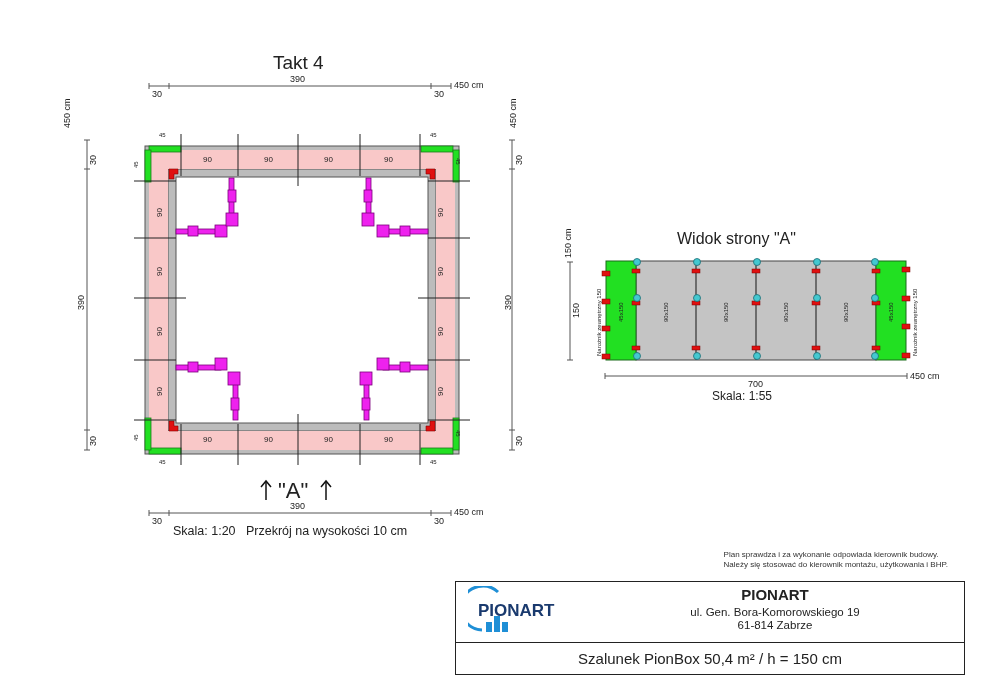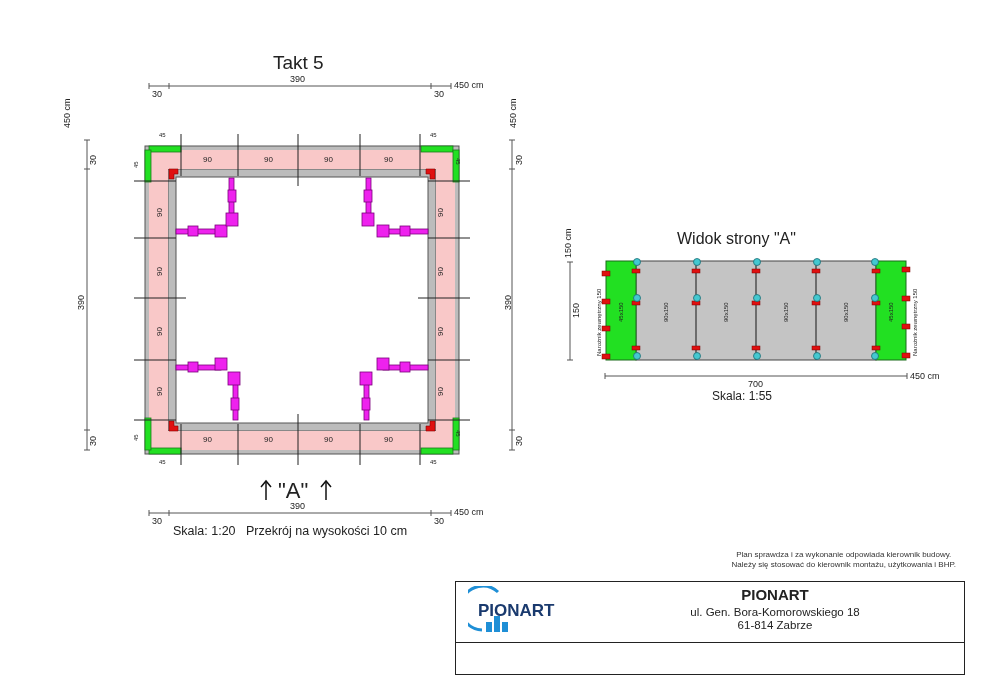--- a/index.html
+++ b/index.html
@@ -5,26 +5,26 @@
   html, body { margin:0; padding:0; background:#fff; }
   body { width:990px; height:699px; position:relative; overflow:hidden; font-family:"Liberation Sans", sans-serif; color:#222; }
   svg text { font-family:"Liberation Sans", sans-serif; }
   .abs { position:absolute; }
   .title-block { position:absolute; left:455px; top:581px; width:510px; height:94px; border:1.5px solid #222; box-sizing:border-box; }
   .tb-top { position:absolute; left:0; top:0; width:100%; height:61px; border-bottom:1.5px solid #222; box-sizing:border-box; }
   .tb-bottom { position:absolute; left:0; top:61px; width:100%; height:31px; display:flex; align-items:center; justify-content:center; font-size:15px; }
   .tb-company { position:absolute; left:130px; right:0; top:4px; text-align:center; font-weight:bold; font-size:15px; }
   .tb-addr { position:absolute; left:130px; right:0; top:24px; text-align:center; font-size:11.5px; line-height:13px; }
   .logo { position:absolute; left:12px; top:4px; width:90px; height:52px; }
-  .note { position:absolute; right:34px; top:550px; text-align:center; font-size:8px; line-height:10px; color:#333; }
+  .note { position:absolute; right:42px; top:550px; text-align:left; font-size:8px; line-height:10px; color:#333; }
 </style>
 </head>
 <body>
 
-<div class="abs" style="left:273px; top:52px; font-size:19px;">Takt 5</div>
+<div class="abs" style="left:273px; top:52px; font-size:19px;">Takt 4</div>
 
 <svg class="abs" style="left:0; top:0;" width="990" height="699">
 
   <g stroke="#555" stroke-width="1">
     <line x1="149" y1="86" x2="451" y2="86"></line>
     <line x1="149" y1="83" x2="149" y2="89"></line>
     <line x1="169" y1="83" x2="169" y2="89"></line>
     <line x1="431" y1="83" x2="431" y2="89"></line>
     <line x1="451" y1="83" x2="451" y2="89"></line>
   </g>
@@ -288,17 +288,18 @@
       <svg width="90" height="52" viewBox="0 0 90 52">
         <path d="M14,44 A22,22 0 1 1 30,6" fill="none" stroke="#1f8fd6" stroke-width="3"></path>
         <rect x="18" y="36" width="6" height="10" fill="#1f8fd6"></rect>
         <rect x="26" y="30" width="6" height="16" fill="#1f8fd6"></rect>
         <rect x="34" y="36" width="6" height="10" fill="#1f8fd6"></rect>
         <text x="10" y="30" font-size="17" font-weight="bold" fill="#1a3a6e">PIONART</text>
       </svg>
     </div>
     <div class="tb-company">PIONART</div>
     <div class="tb-addr">
-      <div>ul. Gen. Bora-Komorowskiego 18</div>
+      <div>ul. Gen. Bora-Komorowskiego 19</div>
       <div>61-814 Zabrze</div>
     </div>
   </div>
+  <div class="tb-bottom">Szalunek PionBox 50,4 m² / h = 150 cm</div>
 </div>
 
 </body></html>

